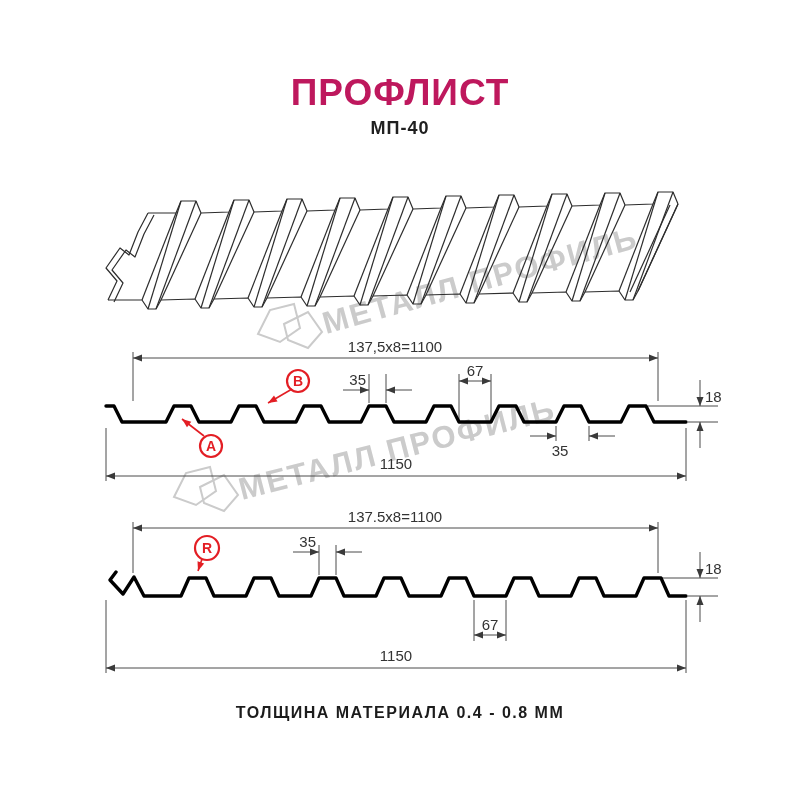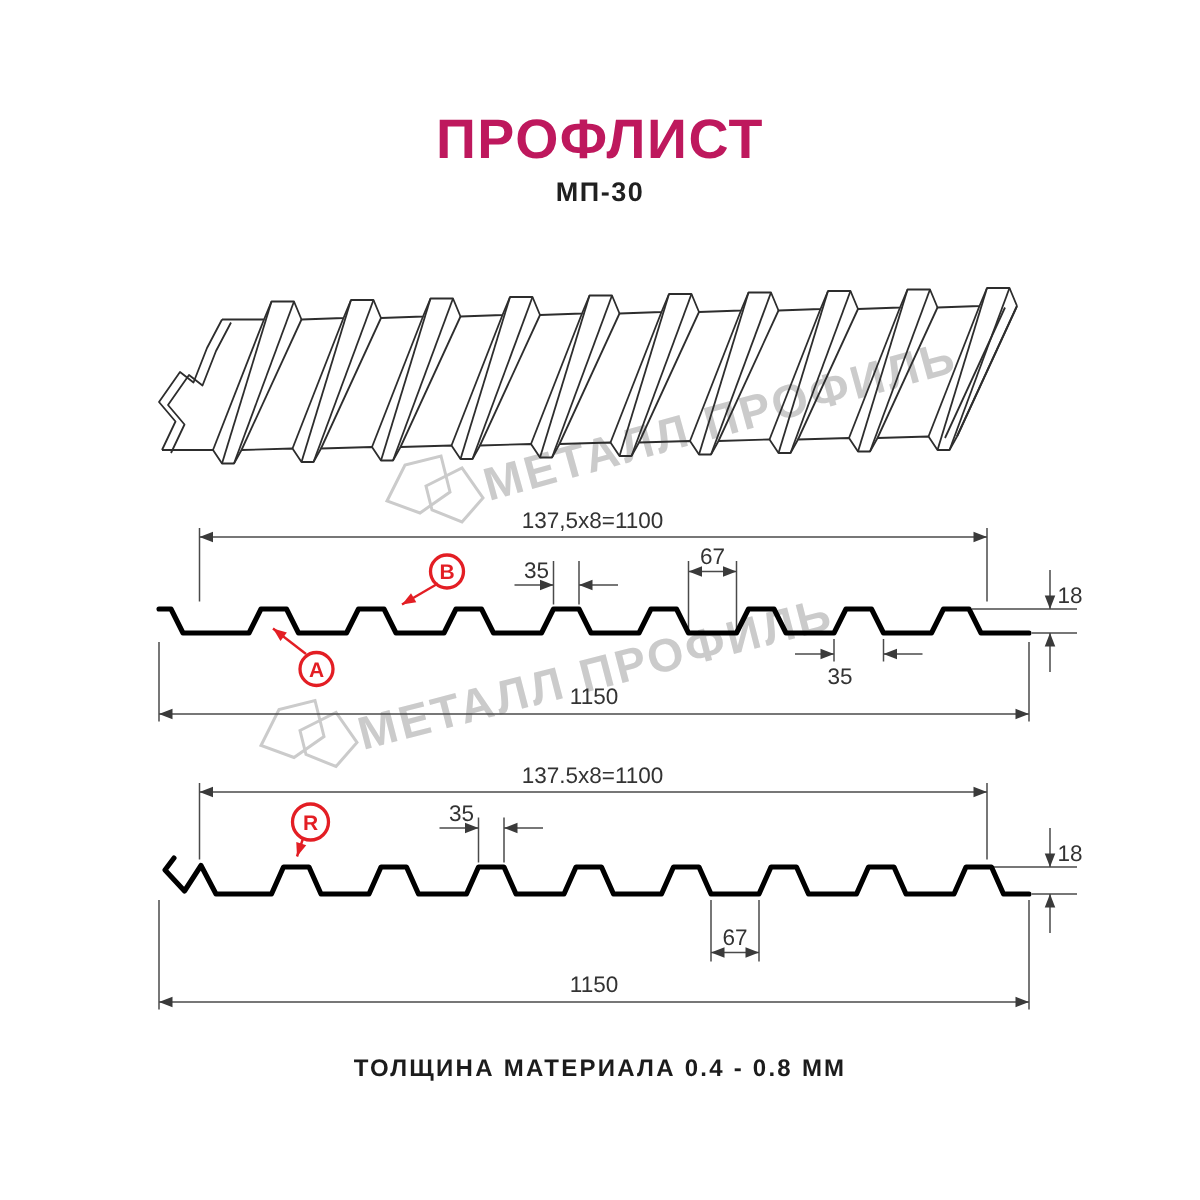--- a/index.html
+++ b/index.html
@@ -25,21 +25,21 @@
   .wmtxt{font-family:"Liberation Sans",sans-serif;font-size:31px;font-weight:bold;
          letter-spacing:2px;fill:#cbcbcb;}
   .art{stroke:#2d2d2d;stroke-width:1.2;fill:none;stroke-linejoin:round;}
 </style>
 </head>
 <body>
 
 <div class="page">
 
   <div class="title">ПРОФЛИСТ</div>
-  <div class="subtitle">МП-30</div>
+  <div class="subtitle">МП-40</div>
 
   <svg width="800" height="800" viewBox="0 0 800 800">
     <defs>
       <marker id="arr" viewBox="0 0 10 8" refX="9.5" refY="4" markerWidth="11" markerHeight="8" orient="auto-start-reverse" markerUnits="userSpaceOnUse">
         <path d="M0.5,0.5 L9.5,4 L0.5,7.5 Z" fill="#3a3a3a"></path>
       </marker>
       <marker id="arrRed" viewBox="0 0 10 8" refX="9.5" refY="4" markerWidth="11" markerHeight="8" orient="auto-start-reverse" markerUnits="userSpaceOnUse">
         <path d="M0.5,0.5 L9.5,4 L0.5,7.5 Z" fill="#e31e24"></path>
       </marker>
       <g id="logoMark">

